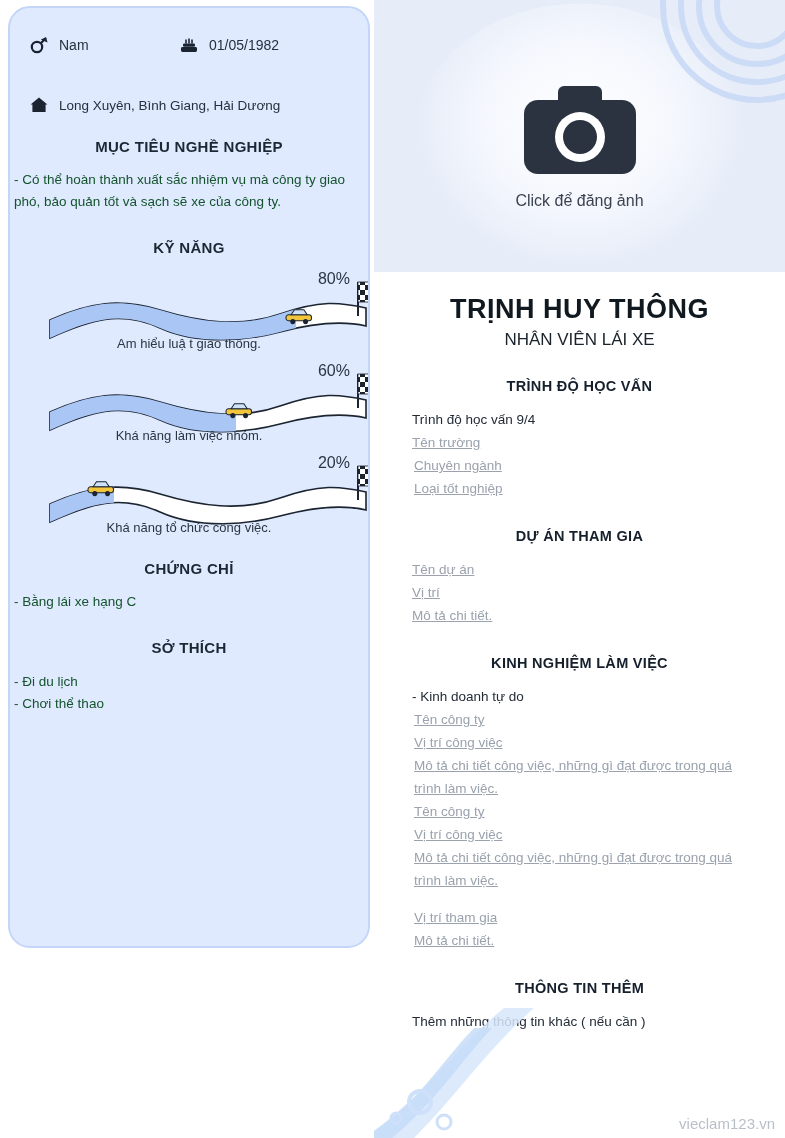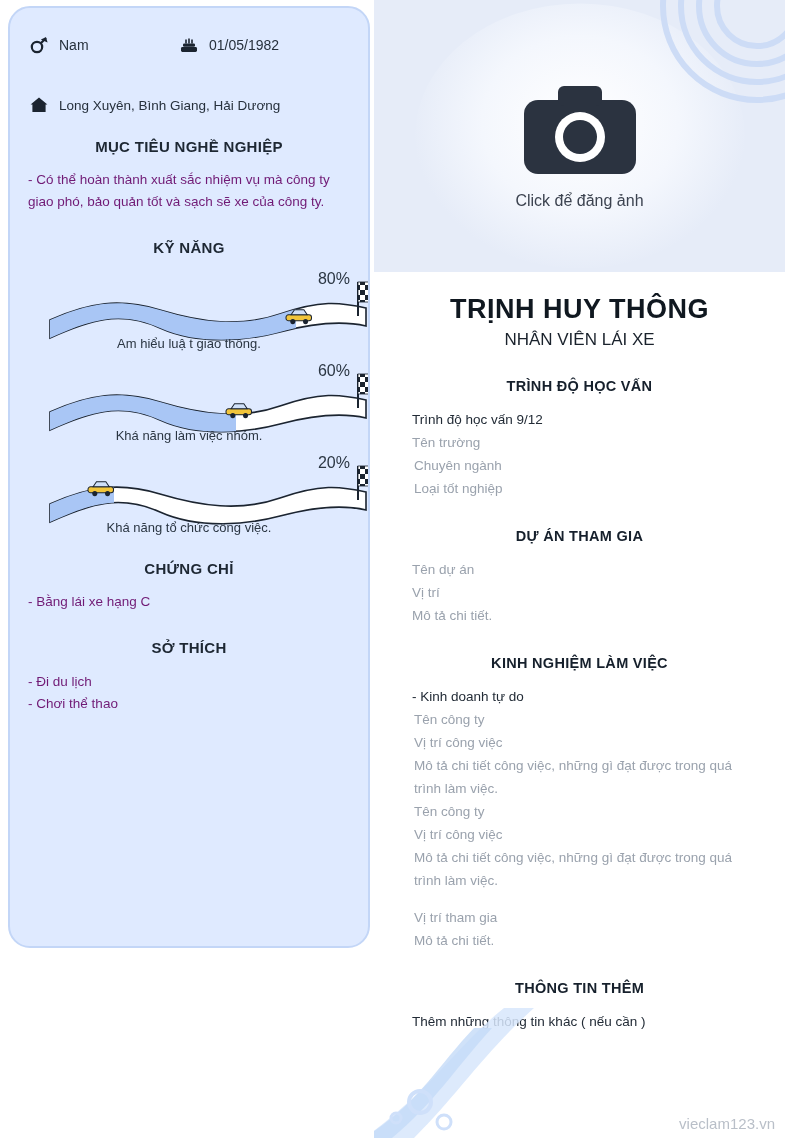--- a/index.html
+++ b/index.html
@@ -47,23 +47,23 @@
   .lsec-title {
     text-align: center;
     font-size: 15px;
     font-weight: bold;
     color: #1d2733;
     letter-spacing: .3px;
     margin: 22px 0 0 0;
   }
   .lsec-body {
     font-size: 13.5px;
-    color: #701a75;
+    color: #14532d;
     line-height: 22px;
-    padding: 0 18px;
+    padding: 0 4px;
     margin-top: 14px;
   }
 
   
   .skills-wrap { margin-top: 14px; position: relative; }
   .skill-block { position: relative; height: 92px; }
   .skill-pct {
     position: absolute; right: 18px; top: 0;
     font-size: 16px; color: #2b3643;
   }
@@ -128,21 +128,21 @@
   .rsec-title {
     text-align: center;
     font-size: 14.5px;
     font-weight: bold;
     color: #16202c;
     letter-spacing: .3px;
     margin: 28px 0 0 0;
   }
   .rbody { padding: 0 40px 0 38px; margin-top: 14px; }
   .rline { font-size: 13.5px; line-height: 23px; color: #222b36; }
-  .rline.muted { color: #9aa2ad; }
+  .rline.muted { color: #9aa2ad; text-decoration: underline; }
   .rline.indent { padding-left: 2px; }
 
   
   .deco-rings {
     position: absolute;
     right: -42px; top: -64px;
     width: 190px; height: 190px;
     pointer-events: none;
   }
   .deco-waves {
@@ -331,21 +331,21 @@
         </svg>
       </div>
       <div class="cam-caption">Click để đăng ảnh</div>
     </div>
 
     <div class="name">TRỊNH HUY THÔNG</div>
     <div class="job">NHÂN VIÊN LÁI XE</div>
 
     <div class="rsec-title">TRÌNH ĐỘ HỌC VẤN</div>
     <div class="rbody">
-      <div class="rline">Trình độ học vấn 9/12</div>
+      <div class="rline">Trình độ học vấn 9/4</div>
       <div class="rline muted">Tên trường</div>
       <div class="rline muted indent">Chuyên ngành</div>
       <div class="rline muted indent">Loại tốt nghiệp</div>
     </div>
 
     <div class="rsec-title">DỰ ÁN THAM GIA</div>
     <div class="rbody">
       <div class="rline muted">Tên dự án</div>
       <div class="rline muted">Vị trí</div>
       <div class="rline muted">Mô tả chi tiết.</div>

